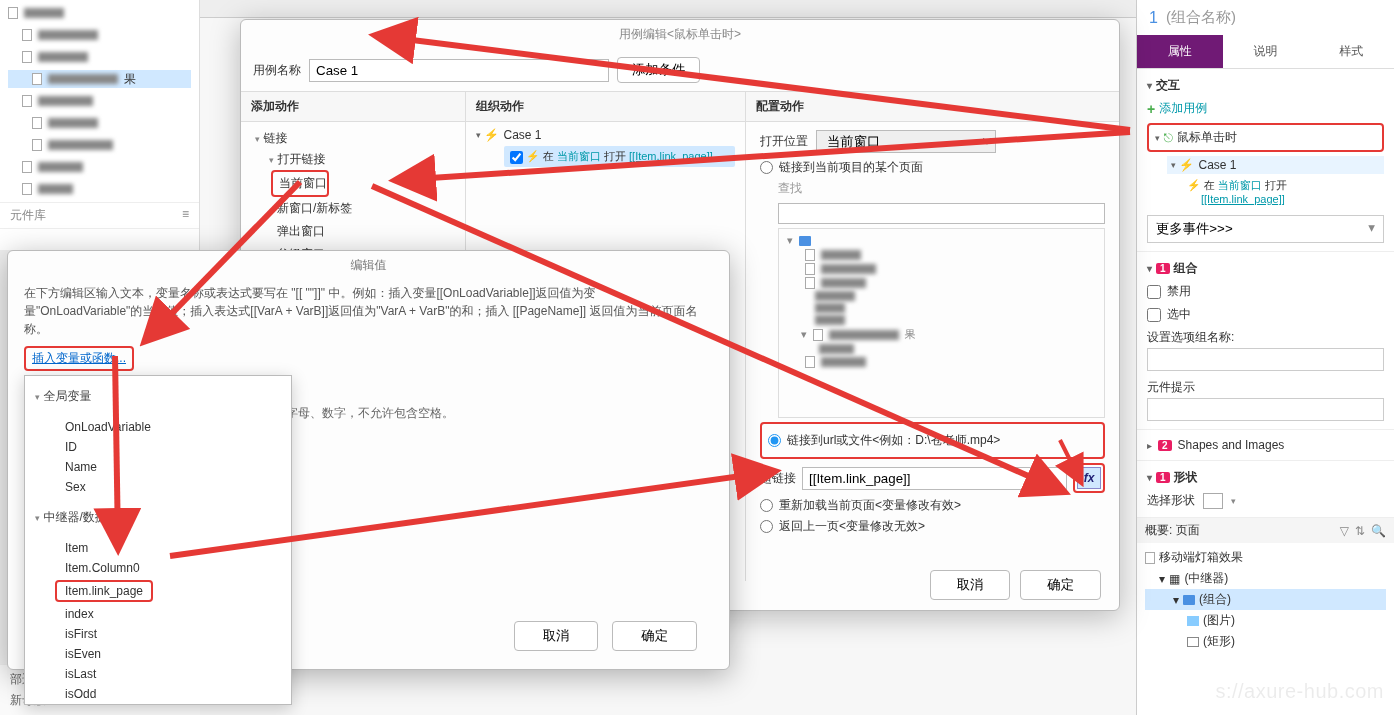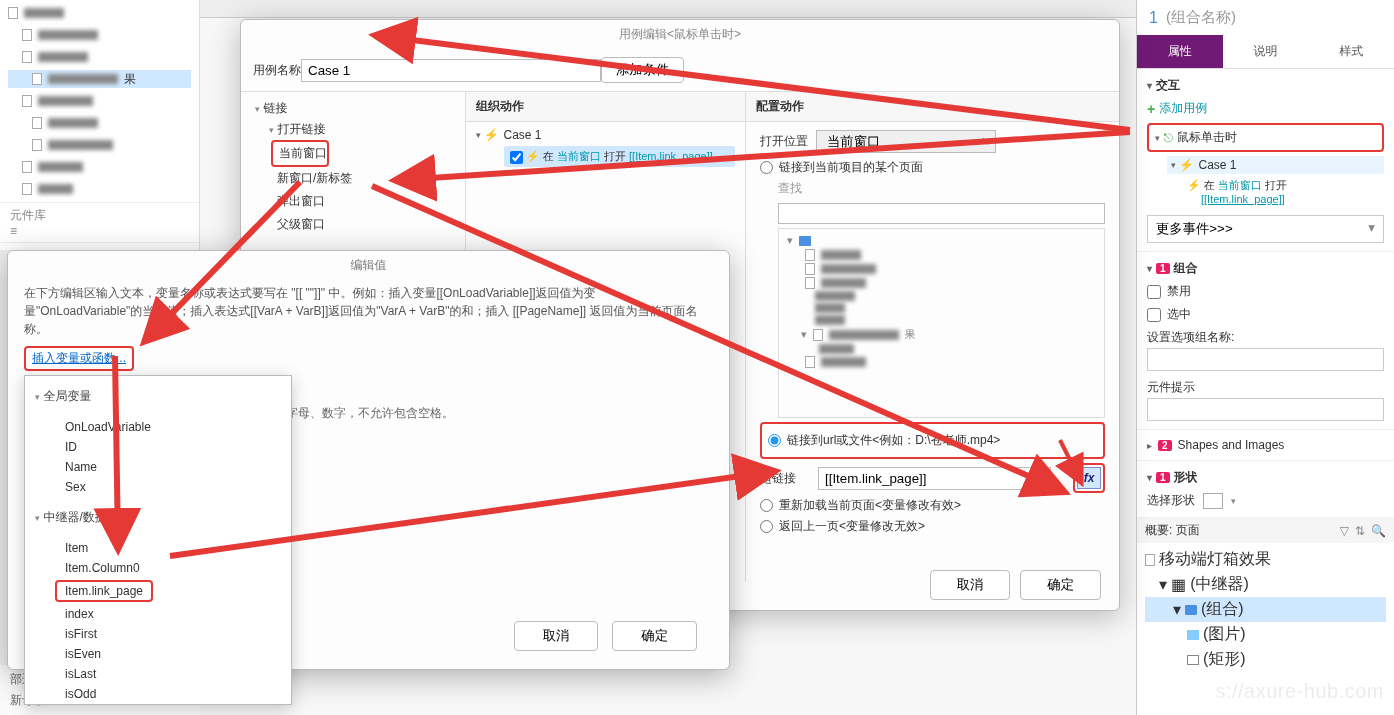--- a/index.html
+++ b/index.html
@@ -26,31 +26,31 @@
 .more-events { margin-top: 10px; width: 100%; border: 1px solid #ccc; padding: 4px 8px; background: #fff; text-align: left; cursor: pointer; position: relative; }
 .more-events::after { content: "▾"; position: absolute; right: 8px; color: #888; }
 .checkbox-row { display: flex; align-items: center; gap: 6px; margin: 6px 0; }
 .checkbox-row input { width: 14px; height: 14px; }
 .badge-num { background: #e91e63; color: #fff; padding: 0 4px; border-radius: 2px; font-size: 10px; font-weight: bold; }
 .shape-sel { display: flex; align-items: center; gap: 8px; margin-top: 6px; }
 .shape-preview { width: 20px; height: 16px; border: 1px solid #aaa; }
 .outline-header { background: #f5f5f5; display: flex; align-items: center; padding: 4px 8px; justify-content: space-between; }
 .outline-icons { display: flex; gap: 6px; }
 .outline-icons span { color: #888; cursor: pointer; }
-.outline-tree { padding: 4px 8px; font-size: 16px; }
+.outline-tree { padding: 4px 8px; font-size: 12px; }
 .ot-row { display: flex; align-items: center; gap: 4px; padding: 2px 0; cursor: pointer; }
 .ot-row.selected { background: #d0e8ff; }
 .ot-indent1 { padding-left: 14px; }
 .ot-indent2 { padding-left: 28px; }
 .ot-indent3 { padding-left: 42px; }
 
 
 .main-dialog { position: absolute; left: 240px; top: 19px; width: 880px; height: 592px; background: #fdfdfd; border: 1px solid #bbb; border-radius: 6px; box-shadow: 0 6px 30px rgba(0,0,0,.25); }
 .md-title { text-align: center; padding: 6px; color: #888; font-size: 12px; }
-.md-row1 { display: flex; align-items: center; padding: 8px 12px; }
+.md-row1 { display: flex; align-items: center; gap: 8px; padding: 8px 12px; }
 .md-row1 input.casein { flex: 0 0 300px; border: 1px solid #bbb; padding: 3px 6px; }
 .md-row1 button { border: 1px solid #bbb; background: #fff; padding: 3px 14px; cursor: pointer; border-radius: 4px; }
 .md-cols { display: flex; border-top: 1px solid #ddd; height: 490px; }
 .md-col { border-right: 1px solid #ddd; overflow: auto; }
 .md-col:last-child { border-right: none; }
 .md-col-head { background: #f7f7f7; padding: 6px 10px; font-weight: bold; border-bottom: 1px solid #ddd; }
 .col1 { width: 225px; }
 .col2 { width: 280px; }
 .col3 { flex: 1; }
 .action-tree { padding: 6px 0; }
@@ -63,21 +63,21 @@
 .org-action { margin-left: 28px; margin-top: 4px; font-size: 11px; background: #d0e8ff; padding: 3px 6px; border-radius: 2px; }
 .cfg-body { padding: 8px 14px; }
 .cfg-row { display: flex; align-items: center; gap: 8px; margin-bottom: 6px; }
 .cfg-row select { border: 1px solid #bbb; padding: 2px 6px; width: 180px; }
 .radio-row { display: flex; align-items: center; gap: 6px; margin: 4px 0; }
 .radio-row input { width: 13px; height: 13px; }
 .search-box { border: 1px solid #bbb; padding: 2px 6px; width: 100%; margin: 4px 0; }
 .filetree { border: 1px solid #ddd; height: 190px; padding: 4px 8px; overflow: auto; font-size: 11px; color: #888; }
 .ft-row { display: flex; align-items: center; gap: 6px; padding: 1px 0; }
 .url-row-hl { border: 2px solid #e53935; border-radius: 4px; padding: 4px 6px; margin: 4px 0; }
-.link-input { display: flex; align-items: center; gap: 22px; margin: 4px 0; }
+.link-input { display: flex; align-items: center; gap: 6px; margin: 4px 0; }
 .link-input input { flex: 1; border: 1px solid #bbb; padding: 3px 6px; }
 .fx-btn-wrap { border: 2px solid #e53935; border-radius: 4px; padding: 2px; }
 .fx-btn { width: 24px; height: 22px; background: #d0e8ff; border: 1px solid #88c; display: flex; align-items: center; justify-content: center; color: #227; cursor: pointer; font-style: italic; font-weight: bold; }
 .dlg-buttons { position: absolute; right: 18px; bottom: 10px; display: flex; gap: 10px; }
 .dlg-buttons button { border: 1px solid #bbb; background: #fff; padding: 5px 26px; border-radius: 4px; cursor: pointer; }
 
 
 .ev-dialog { position: absolute; left: 7px; top: 250px; width: 723px; height: 420px; background: #fdfdfd; border: 1px solid #bbb; border-radius: 6px; box-shadow: 0 6px 30px rgba(0,0,0,.3); }
 .ev-title { text-align: center; padding: 6px; color: #777; }
 .ev-desc { padding: 4px 16px 6px; color: #555; line-height: 1.5; }
@@ -93,21 +93,21 @@
 .var-dropdown { position: absolute; left: 24px; top: 375px; width: 268px; background: #fff; border: 1px solid #bbb; box-shadow: 0 4px 16px rgba(0,0,0,.2); z-index: 50; }
 .vd-group { padding: 12px 10px; display: flex; align-items: center; gap: 4px; color: #444; cursor: pointer; }
 .vd-group::before { content: "▾"; font-size: 9px; color: #888; }
 .vd-item { padding: 3px 0 3px 40px; cursor: pointer; }
 .vd-item.highlighted { margin: 2px 0 2px 30px; padding: 2px 8px; border: 2px solid #e53935; border-radius: 4px; display: inline-block; }
 
 
 .left-backdrop { position: absolute; left: 0; top: 0; width: 200px; height: 250px; background: #fff; border-right: 1px solid #ddd; }
 .lb-row { height: 18px; margin: 4px 8px; display: flex; align-items: center; gap: 6px; }
 .blur { filter: blur(2px); background: #888; height: 10px; }
-.lb-header { display: flex; justify-content: space-between; padding: 4px 10px; color: #888; border-top: 1px solid #eee; border-bottom: 1px solid #eee; flex-direction: column; }
+.lb-header { display: flex; justify-content: space-between; padding: 4px 10px; color: #888; border-top: 1px solid #eee; border-bottom: 1px solid #eee; }
 
 
 .canvas-bg { position: absolute; left: 200px; top: 0; width: 936px; height: 715px; background: #f7f7f7; }
 .ruler { height: 18px; background: #eee; border-bottom: 1px solid #ccc; }
 .canvas-widget { position: absolute; left: 68px; top: 22px; width: 80px; height: 24px; border: 1px solid #8ac; background: #e8f4e0; }
 
 
 .arrows-svg { position: absolute; left: 0; top: 0; width: 1136px; height: 715px; pointer-events: none; z-index: 80; }
 
 
@@ -284,20 +284,21 @@
 
 <div class="main-dialog">
   <div class="md-title">用例编辑&lt;鼠标单击时&gt;</div>
   <div class="md-row1">
     <span>用例名称</span>
     <input class="casein" value="Case 1" style="">
     <button>添加条件</button>
   </div>
   <div class="md-cols">
     <div class="md-col col1">
+      <div class="md-col-head">添加动作</div>
       <div class="action-tree">
         <div class="at-group">链接</div>
         <div class="at-group" style="padding-left:28px">打开链接</div>
         <div class="at-item highlighted">当前窗口</div>
         <div class="at-item">新窗口/新标签</div>
         <div class="at-item">弹出窗口</div>
         <div class="at-item">父级窗口</div>
       </div>
     </div>
     <div class="md-col col2">

